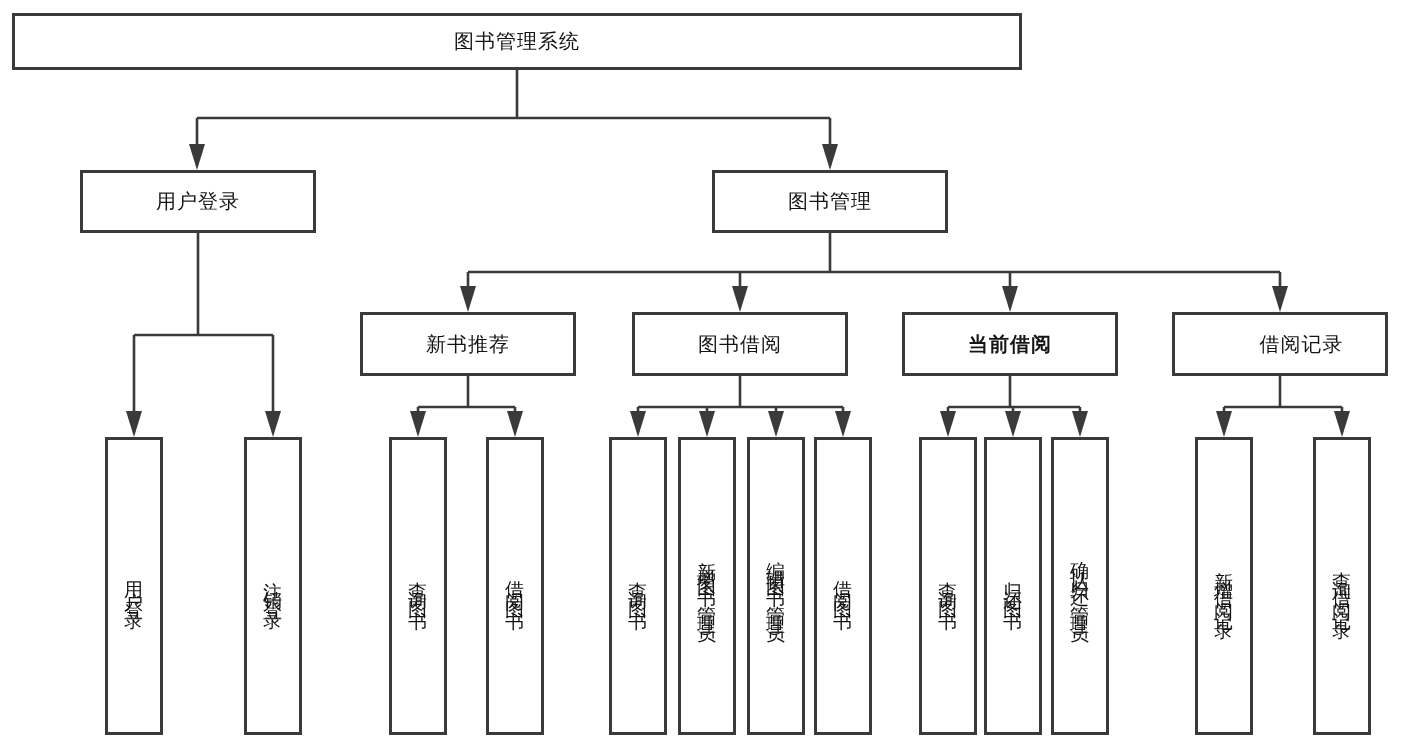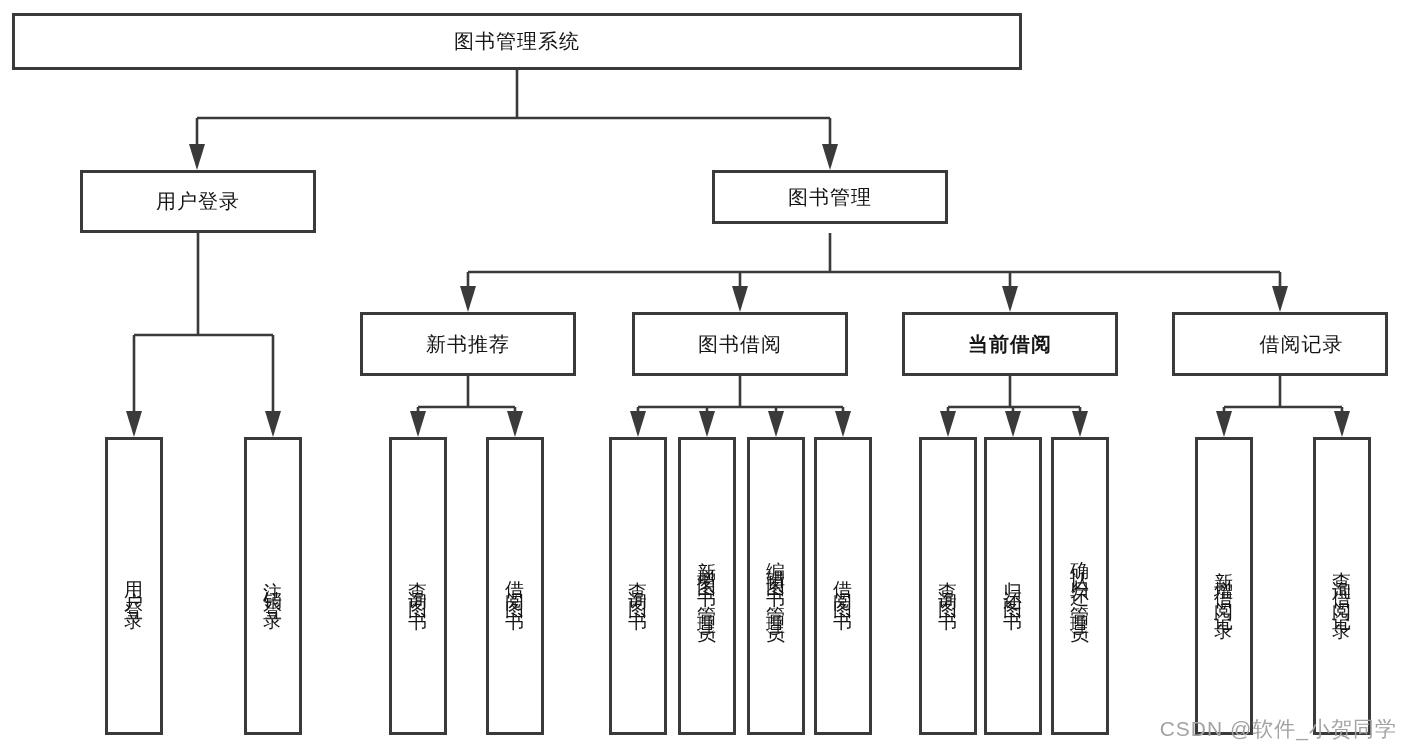--- a/index.html
+++ b/index.html
@@ -105,21 +105,21 @@
       <path d="M1005 411 L1021 411 L1013 437 Z"></path>
       <path d="M1072 411 L1088 411 L1080 437 Z"></path>
       <path d="M1216 411 L1232 411 L1224 437 Z"></path>
       <path d="M1334 411 L1350 411 L1342 437 Z"></path>
     </g>
   </svg>
 
   <div class="box" style="left:12px;top:13px;width:1010px;height:57px;">图书管理系统</div>
 
   <div class="box" style="left:80px;top:170px;width:236px;height:63px;">用户登录</div>
-  <div class="box" style="left:712px;top:170px;width:236px;height:54px;">图书管理</div>
+  <div class="box" style="left:712px;top:170px;width:236px;height:63px;">图书管理</div>
 
   <div class="box" style="left:632px;top:312px;width:216px;height:64px;">图书借阅</div>
   <div class="box" style="left:360px;top:312px;width:216px;height:64px;">新书推荐</div>
   <div class="box" style="left:902px;top:312px;width:216px;height:64px;font-weight:bold;">当前借阅</div>
   <div class="box" style="left:1172px;top:312px;width:216px;height:64px;padding-left:43px;">借阅记录</div>
 
   <div class="leaf" style="left:105px;">
     <span class="vtext">用户登录</span>
   </div>
   <div class="leaf" style="left:244px;">
@@ -156,15 +156,14 @@
     <span class="vtext long">确认归还（管理员）</span>
   </div>
 
   <div class="leaf" style="left:1195px;">
     <span class="vtext">新增借阅记录</span>
   </div>
   <div class="leaf" style="left:1313px;">
     <span class="vtext">查询借阅记录</span>
   </div>
 
-  <div class="watermark">CSDN @软件_小贺同学</div>
 
 </div>
 
 </body></html>

